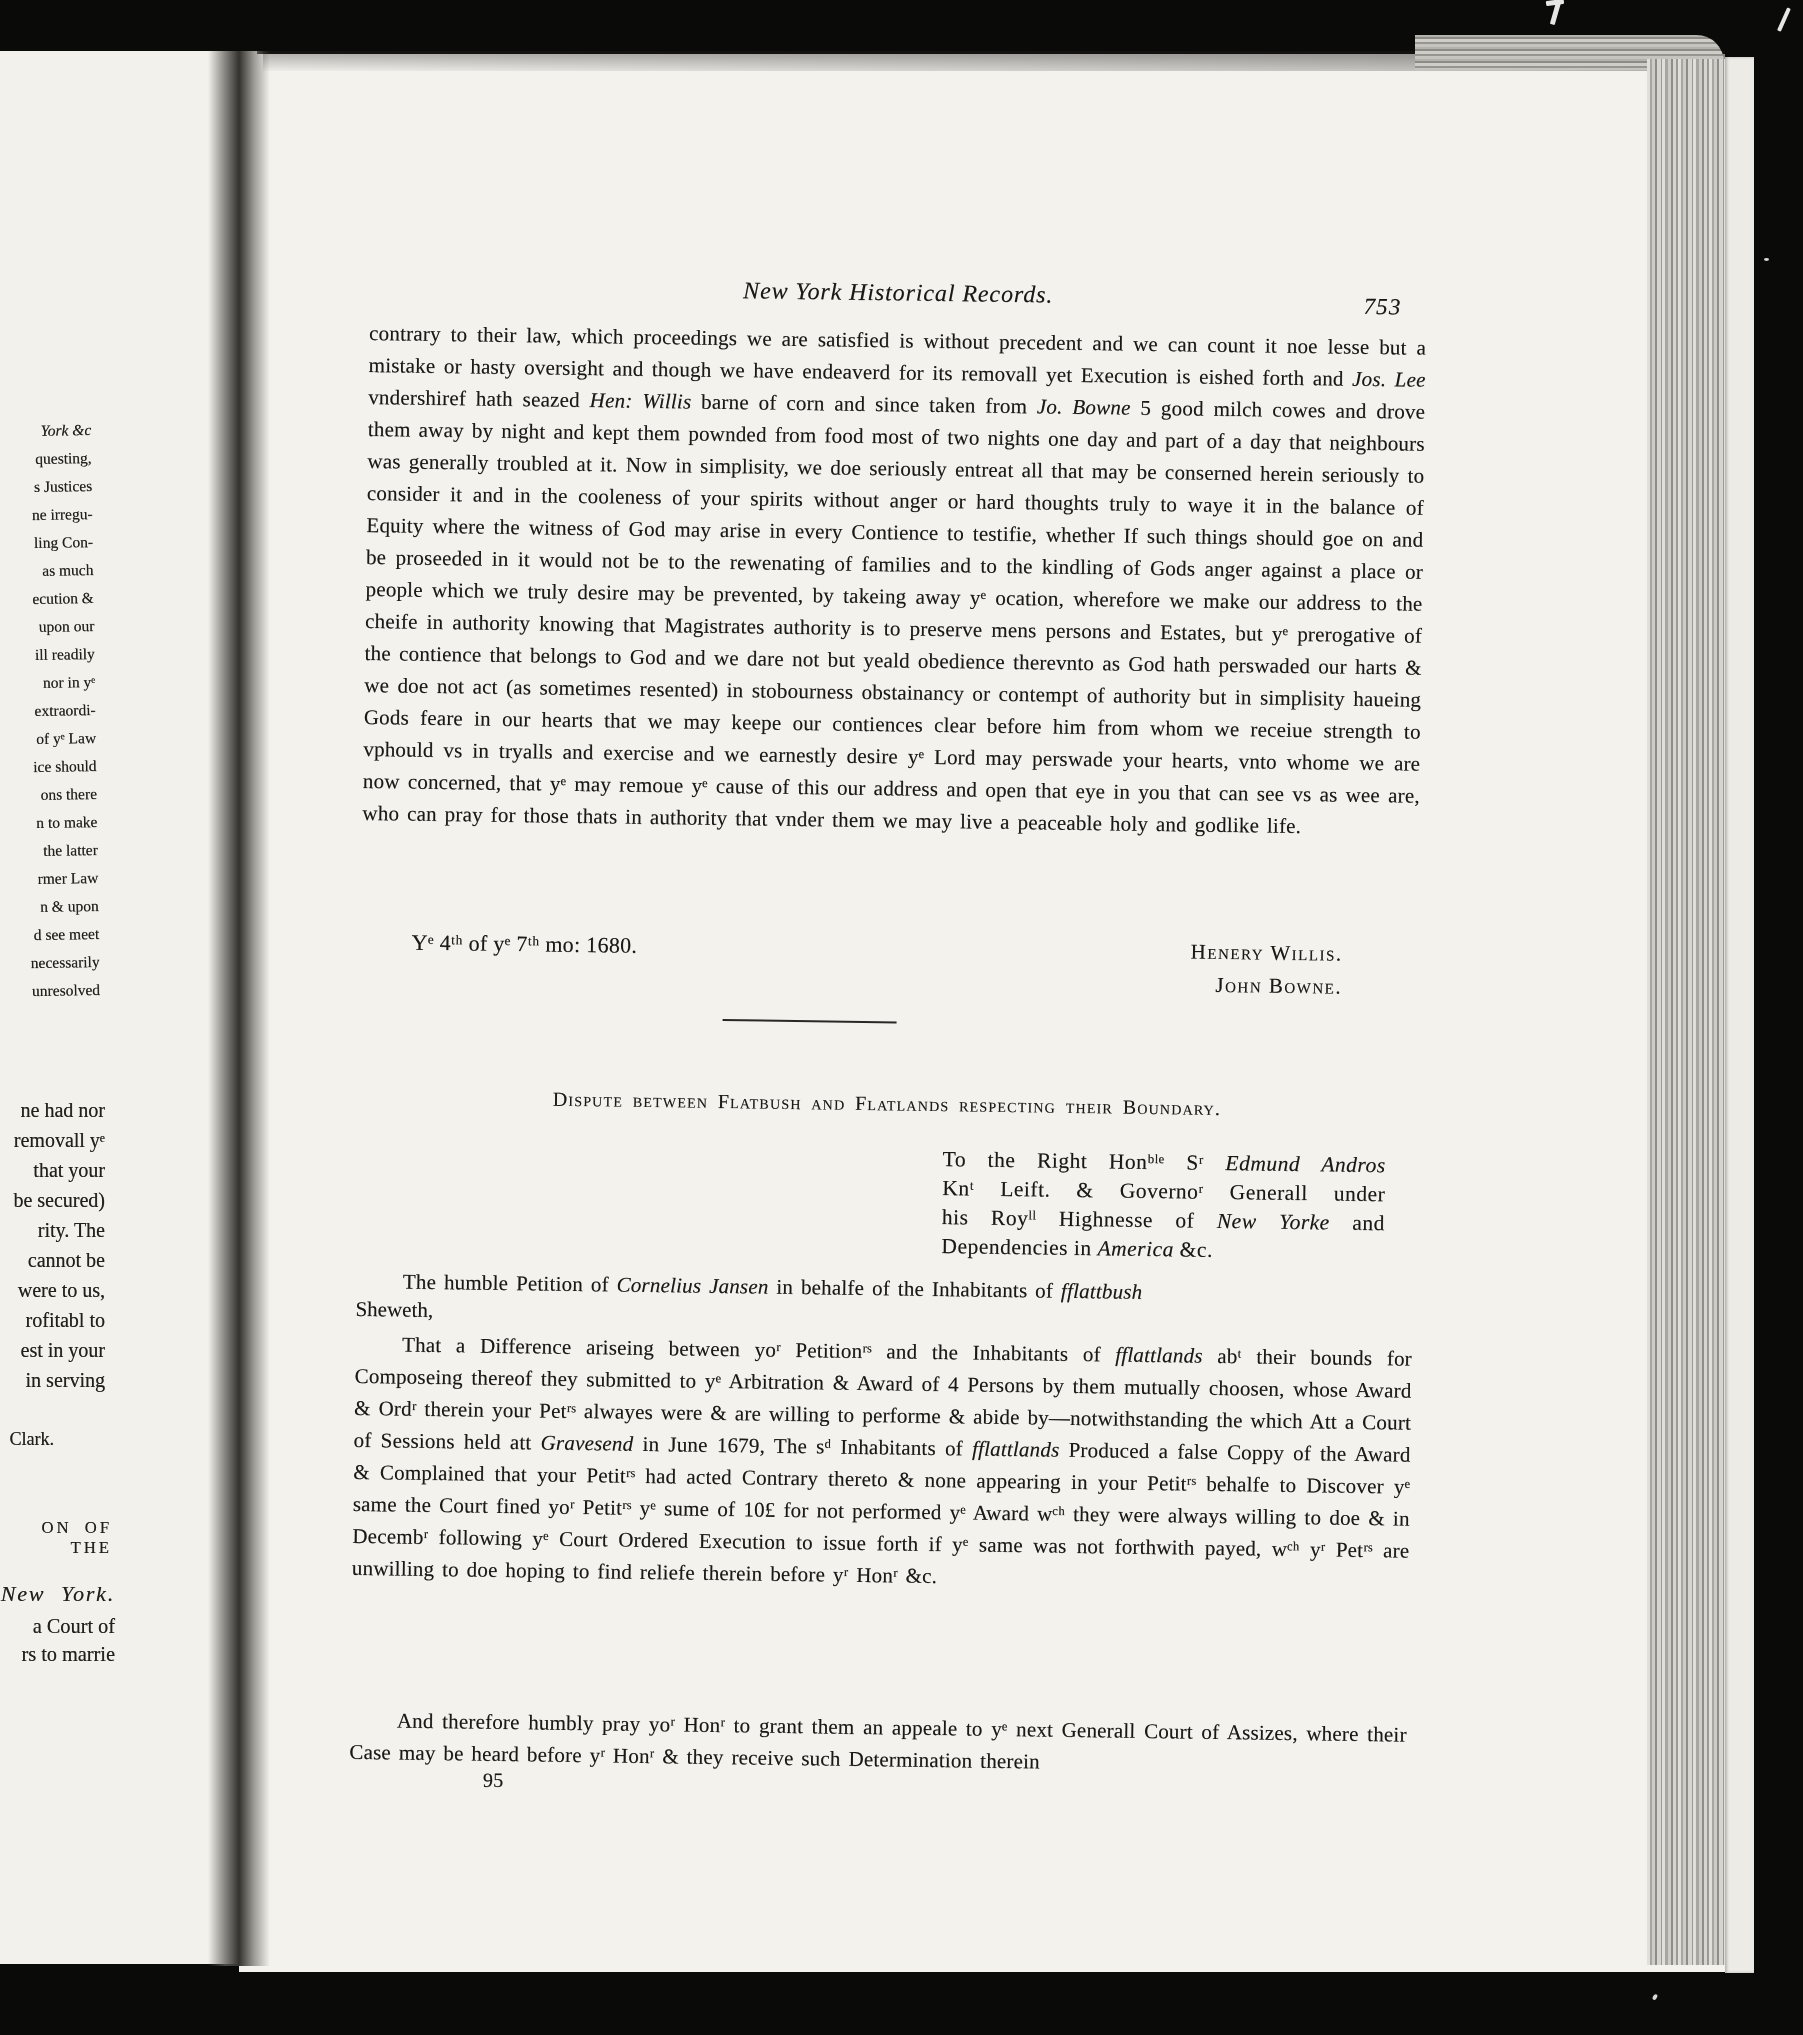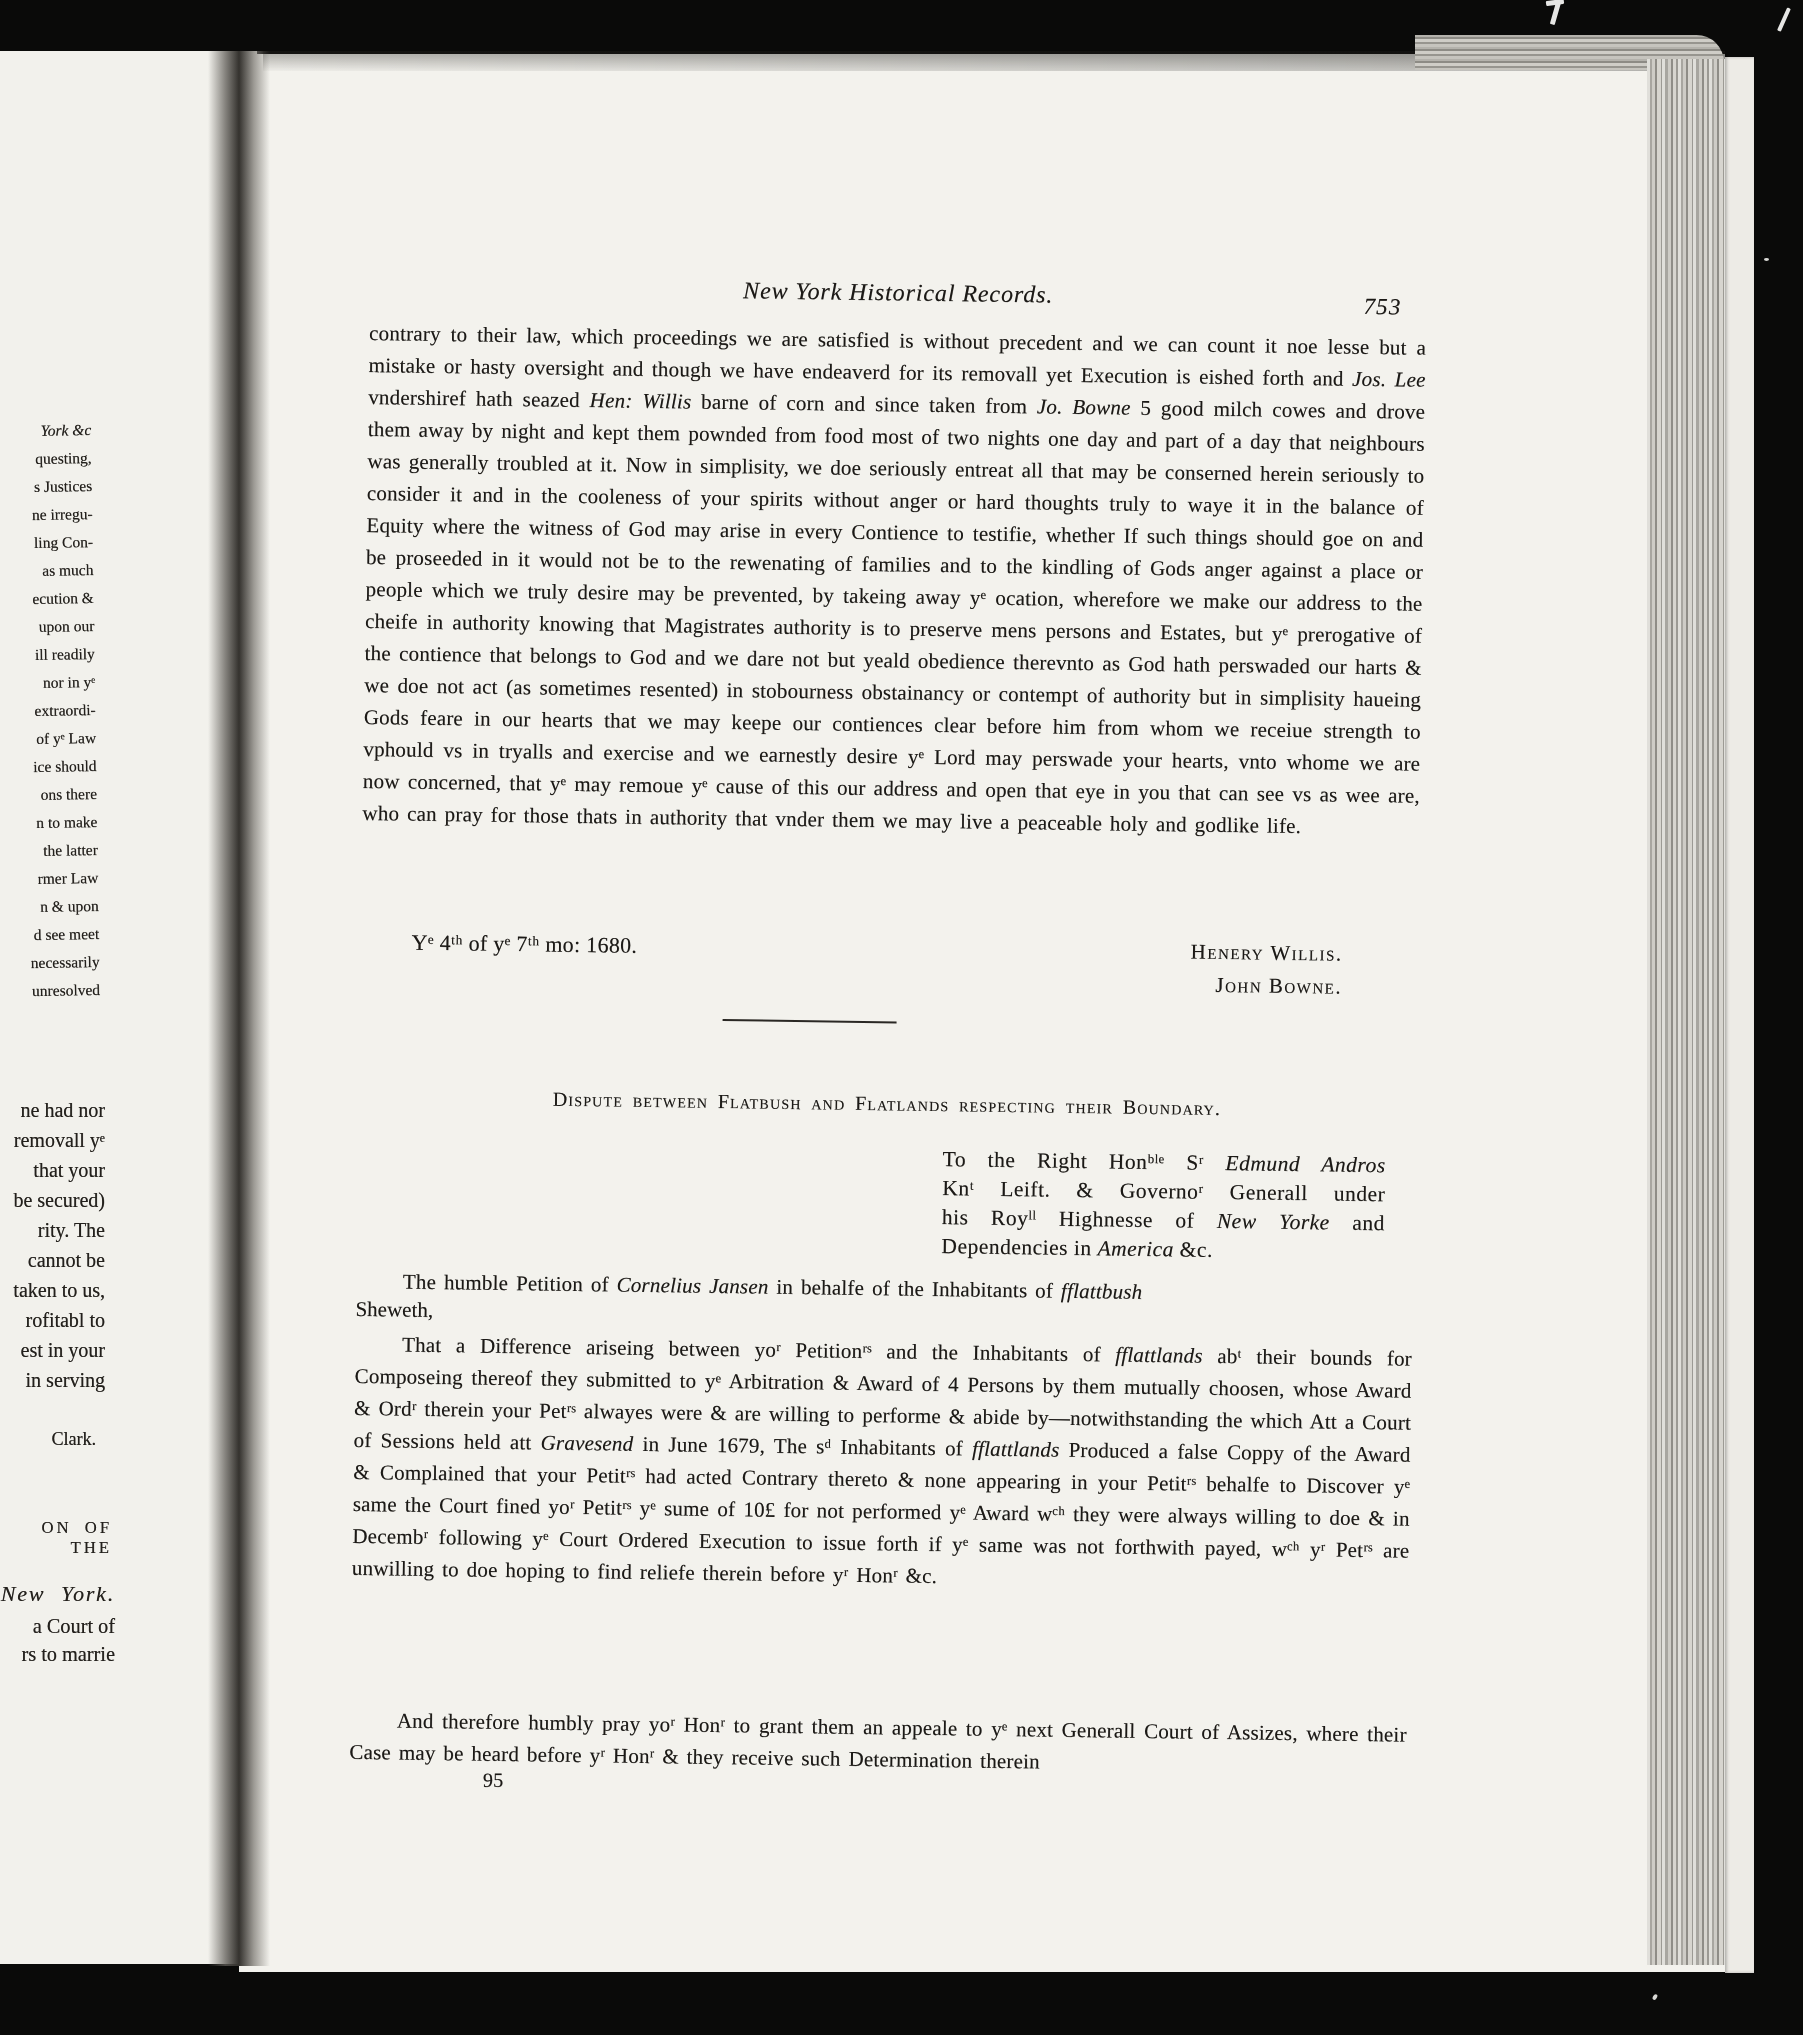--- a/index.html
+++ b/index.html
@@ -54,21 +54,21 @@
   .sheweth{left:0;top:1025px;font-size:21px;}
   .pet2{left:0;top:1056px;width:1057px;text-indent:47px;}
   .pet3{left:0;top:1432px;width:1057px;text-indent:47px;}
   .sig-mark{left:134px;top:1495px;font-size:20.3px;font-family:Liberation Serif, serif;}
   
   .frag-col{color:#23201c;text-shadow:0.2px 0.2px 0.6px rgba(25,22,18,0.55);}
   .frag-col div{text-align:right;}
   .left-col1{left:0;top:416px;width:91px;font-size:15.5px;line-height:28px;
     transform:rotate(-0.9deg);transform-origin:top right;}
   .left-col2{left:0;top:1095px;width:105px;font-size:20px;line-height:30px;}
-  .left-clark{left:0;top:1429px;width:54px;font-size:18px;text-align:right;padding-left:42px;}
+  .left-clark{left:0;top:1429px;width:54px;font-size:18px;text-align:right;}
   .left-heading{left:0;top:1518px;width:112px;font-size:16.7px;text-align:right;
     letter-spacing:3px;word-spacing:6px;}
   .left-col3{left:0;top:1580px;width:115px;font-size:20.3px;line-height:28px;}
   .left-col3 div:first-child{font-size:22px;letter-spacing:1.8px;word-spacing:8.4px;padding-bottom:3.6px;}
 </style>
 </head>
 <body>
 
 <div class="abs left-page"></div>
 <div class="abs main-page"></div>
@@ -106,21 +106,21 @@
     <div>necessarily</div>
     <div>unresolved</div>
   </div>
 <div class="abs frag-col left-col2">
     <div>ne had nor</div>
     <div>removall yᵉ</div>
     <div>that your</div>
     <div>be secured)</div>
     <div>rity.  The</div>
     <div>cannot be</div>
-    <div>taken to us,</div>
+    <div>were to us,</div>
     <div>rofitabl to</div>
     <div>est in your</div>
     <div>in serving</div>
   </div>
 <div class="abs frag-col left-clark">Clark.</div>
 <div class="abs frag-col left-heading">ON OF THE</div>
 <div class="abs frag-col left-col3">
     <div class="it">New York.</div>
     <div>a Court of</div>
     <div>rs to marrie</div>

